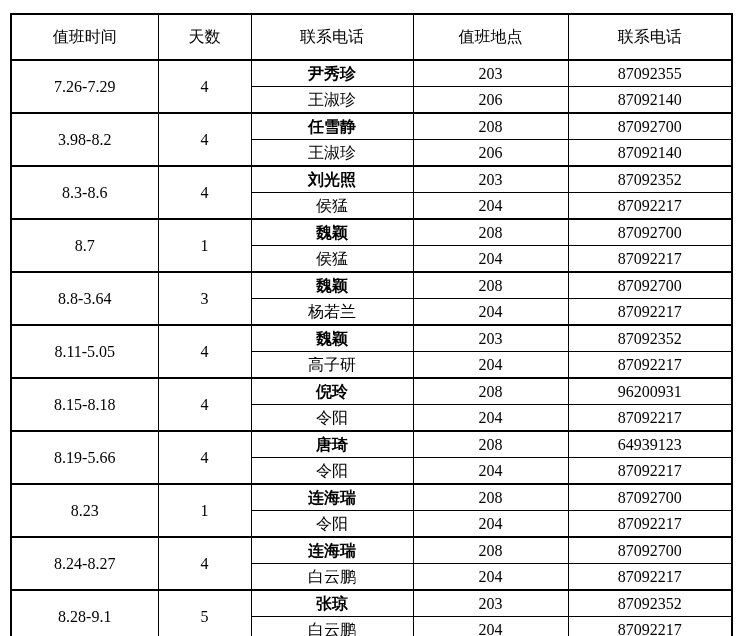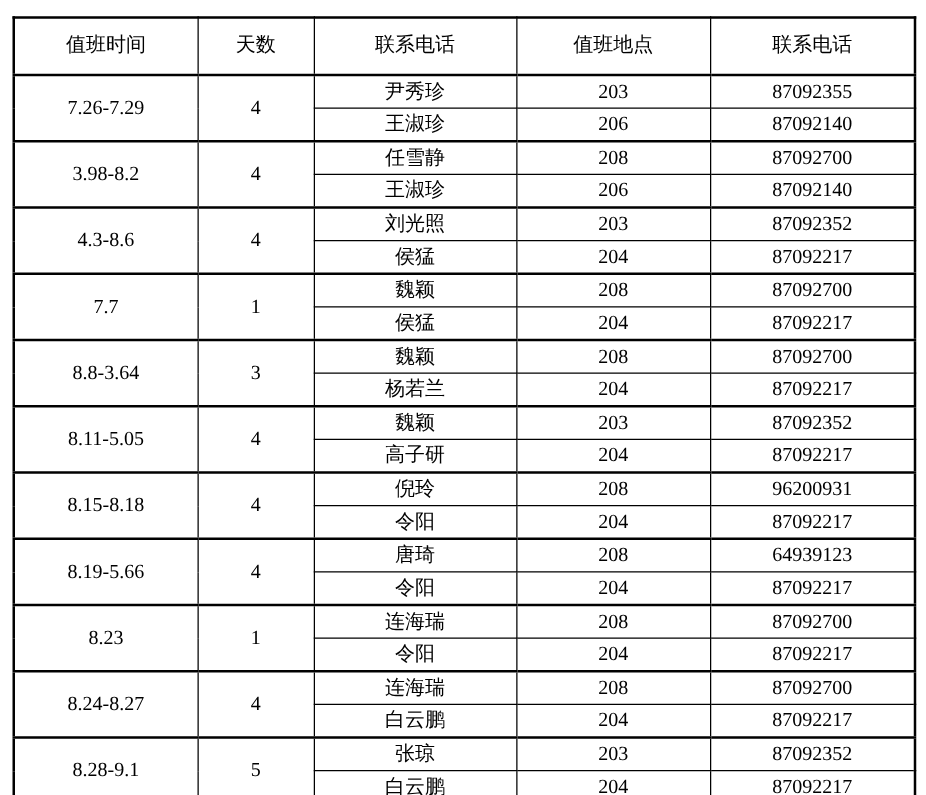--- a/index.html
+++ b/index.html
@@ -39,21 +39,21 @@
   }
   table.duty tbody td {
     height: 25px;
   }
   
   table.duty tr.sub2 td,
   table.duty td.merged {
     border-bottom-width: 2px;
   }
   table.duty td.name-bold {
-    font-weight: normal;
+    font-weight: bold;
   }
   col.c-time { width: 147px; }
   col.c-days { width: 93px;  }
   col.c-name { width: 162px; }
   col.c-loc  { width: 155px; }
   col.c-tel  { width: 164px; }
 </style>
 </head>
 <body>
 
@@ -94,33 +94,33 @@
           <td class="name-bold">任雪静</td>
           <td>208</td>
           <td>87092700</td>
         </tr>
         <tr class="sub2">
           <td>王淑珍</td>
           <td>206</td>
           <td>87092140</td>
         </tr>
         <tr class="sub1">
-          <td class="merged" rowspan="2">4.3-8.6</td>
+          <td class="merged" rowspan="2">8.3-8.6</td>
           <td class="merged" rowspan="2">4</td>
           <td class="name-bold">刘光照</td>
           <td>203</td>
           <td>87092352</td>
         </tr>
         <tr class="sub2">
           <td>侯猛</td>
           <td>204</td>
           <td>87092217</td>
         </tr>
         <tr class="sub1">
-          <td class="merged" rowspan="2">7.7</td>
+          <td class="merged" rowspan="2">8.7</td>
           <td class="merged" rowspan="2">1</td>
           <td class="name-bold">魏颖</td>
           <td>208</td>
           <td>87092700</td>
         </tr>
         <tr class="sub2">
           <td>侯猛</td>
           <td>204</td>
           <td>87092217</td>
         </tr>

